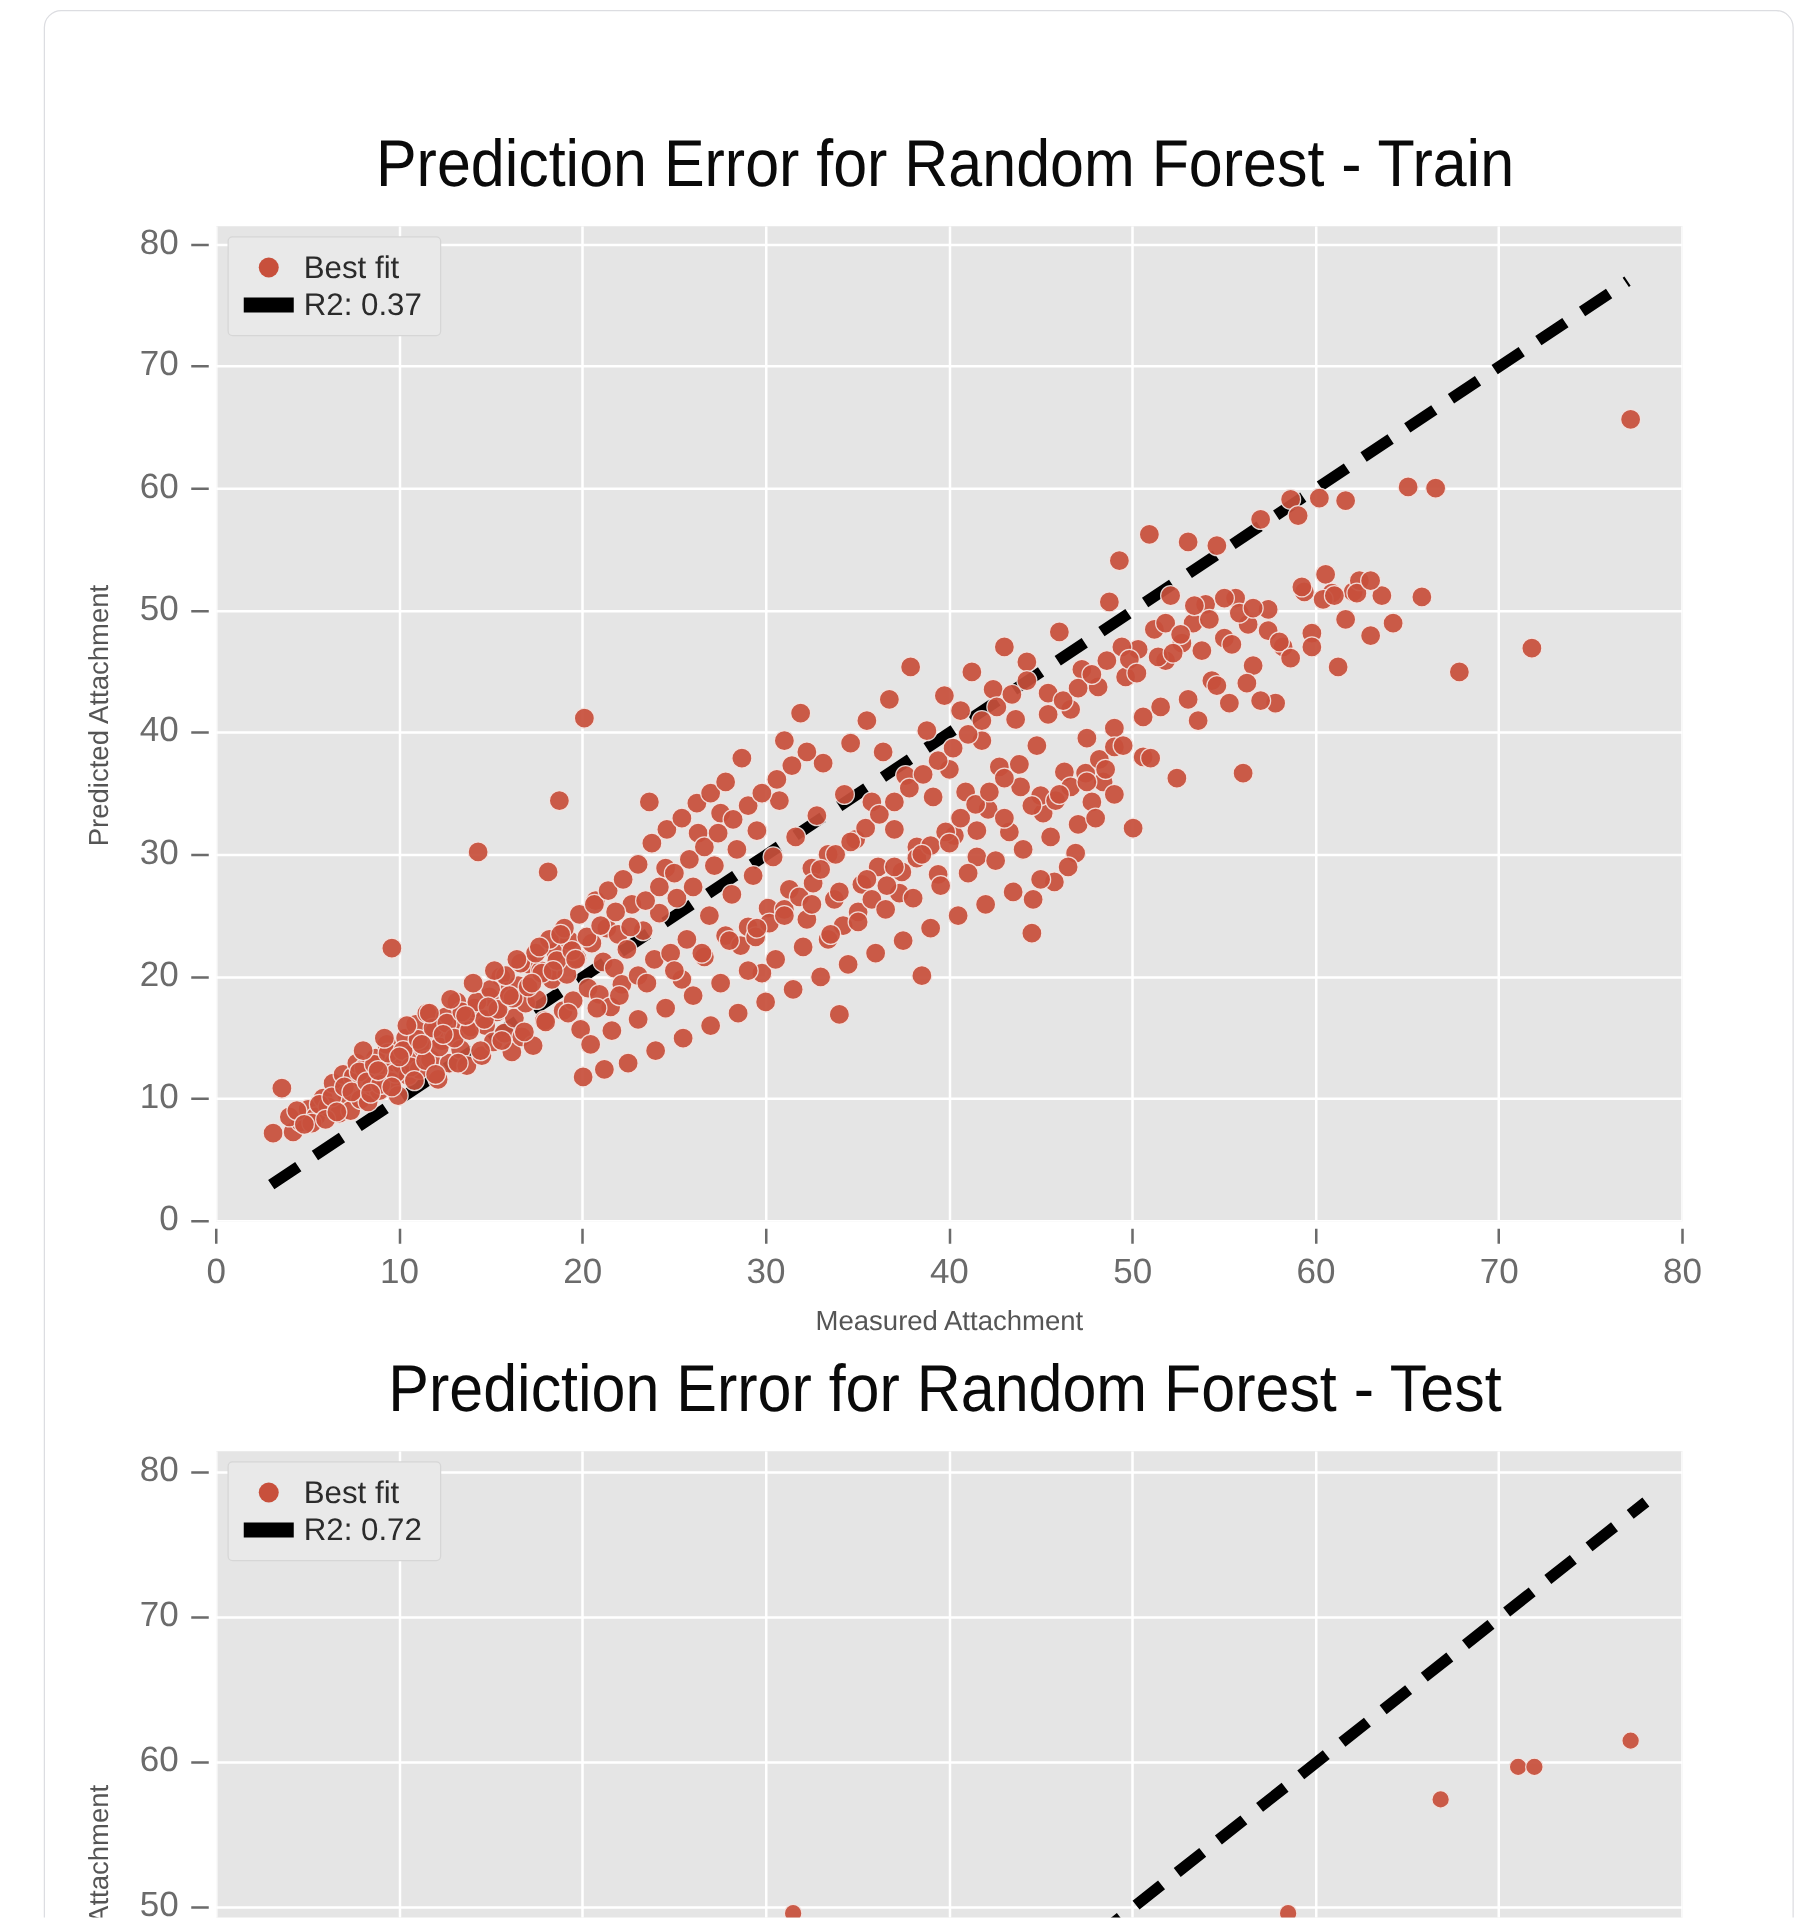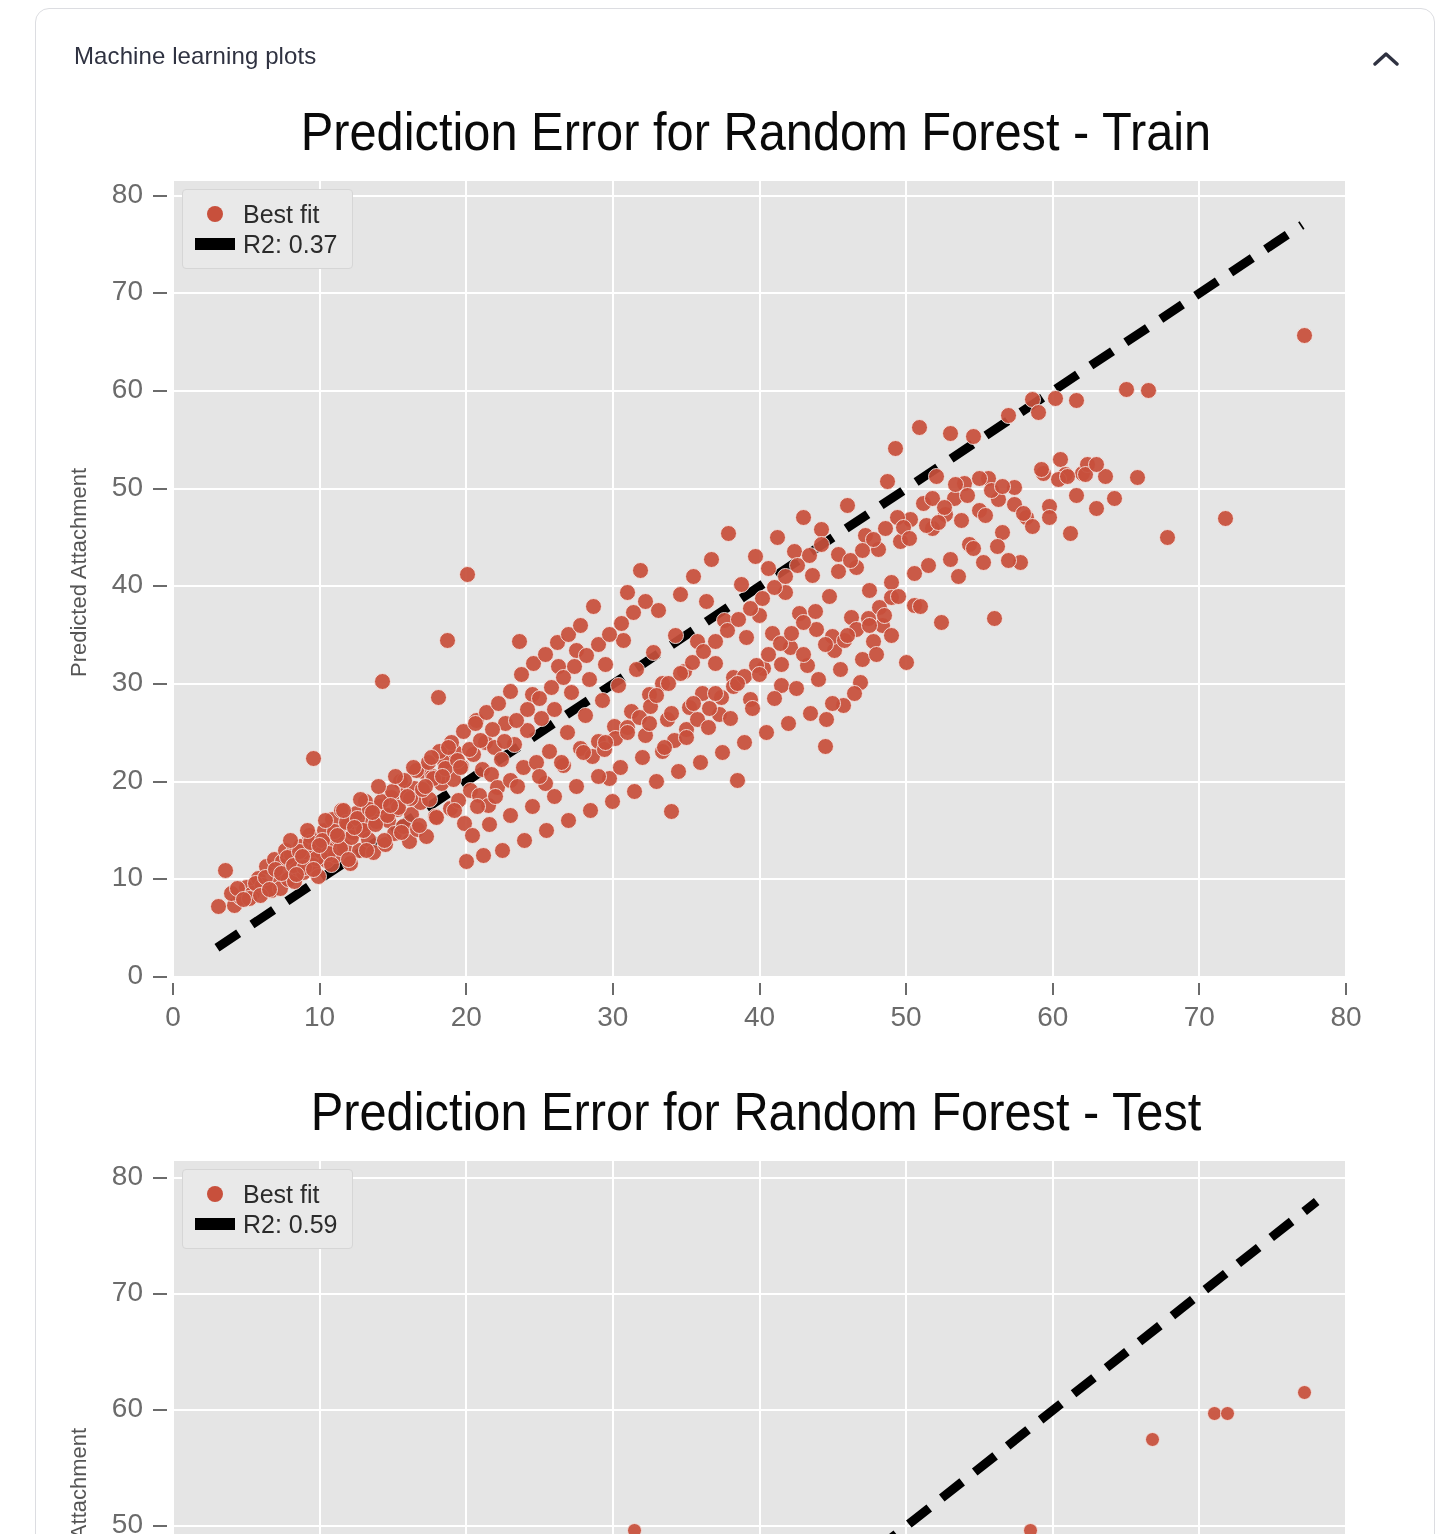--- a/index.html
+++ b/index.html
@@ -122,28 +122,20 @@
     font-family: "Liberation Sans", sans-serif;
   }
 </style>
 </head>
 <body>
 
 <div id="root">
 
   <div class="card">
 
-    <div class="card-header">
-      <div class="card-title">Machine learning plots</div>
-      <button class="collapse-btn" aria-label="collapse">
-        <svg width="26" height="16" viewBox="0 0 26 16">
-          <path d="M2 13 L13 3 L24 13" fill="none" stroke="#2f3241" stroke-width="3.4" stroke-linecap="round" stroke-linejoin="round"></path>
-        </svg>
-      </button>
-    </div>
 
     <div class="figure" style="left:0px; top:88px; width:1398px; height:980px;">
 
       <div class="fig-title" style="left:60px; top:8px; width:1320px;">Prediction Error for Random Forest - Train</div>
 
       <div class="plot-area" id="plot1" style="left:137px; top:84px; width:1173px; height:796px;">
           <div class="gridline v" style="left: -1px;"></div>
           <div class="gridline v" style="left: 145.625px;"></div>
           <div class="gridline v" style="left: 292.25px;"></div>
           <div class="gridline v" style="left: 438.875px;"></div>
@@ -662,20 +654,21 @@
           <div class="xtick-label" style="left: 830.125px; top: 904px; width: 80px;">50</div>
           <div class="tickmark x" style="left: 1015.75px; top: 886px;"></div>
           <div class="xtick-label" style="left: 976.75px; top: 904px; width: 80px;">60</div>
           <div class="tickmark x" style="left: 1162.38px; top: 886px;"></div>
           <div class="xtick-label" style="left: 1123.38px; top: 904px; width: 80px;">70</div>
           <div class="tickmark x" style="left: 1309px; top: 886px;"></div>
           <div class="xtick-label" style="left: 1270px; top: 904px; width: 80px;">80</div>
         </div>
 
       <div class="axis-label-y" style="left:30px; top:580px;">Predicted Attachment</div>
+      <div class="axis-label-x" style="left:137px; top:947px; width:1173px;">Measured Attachment</div>
 
       <div class="legend" style="left:146px; top:92px;">
         <div class="legend-row">
           <span class="legend-swatch">
             <span class="legend-dot"></span>
           </span>
           <span class="legend-text">Best fit</span>
         </div>
         <div class="legend-row">
           <span class="legend-swatch">
@@ -732,19 +725,19 @@
         <div class="legend-row">
           <span class="legend-swatch">
             <span class="legend-dot"></span>
           </span>
           <span class="legend-text">Best fit</span>
         </div>
         <div class="legend-row">
           <span class="legend-swatch">
             <span class="legend-line"></span>
           </span>
-          <span class="legend-text">R2: 0.59</span>
+          <span class="legend-text">R2: 0.72</span>
         </div>
       </div>
     </div>
 
   </div>
 </div>
 
 </body></html>

